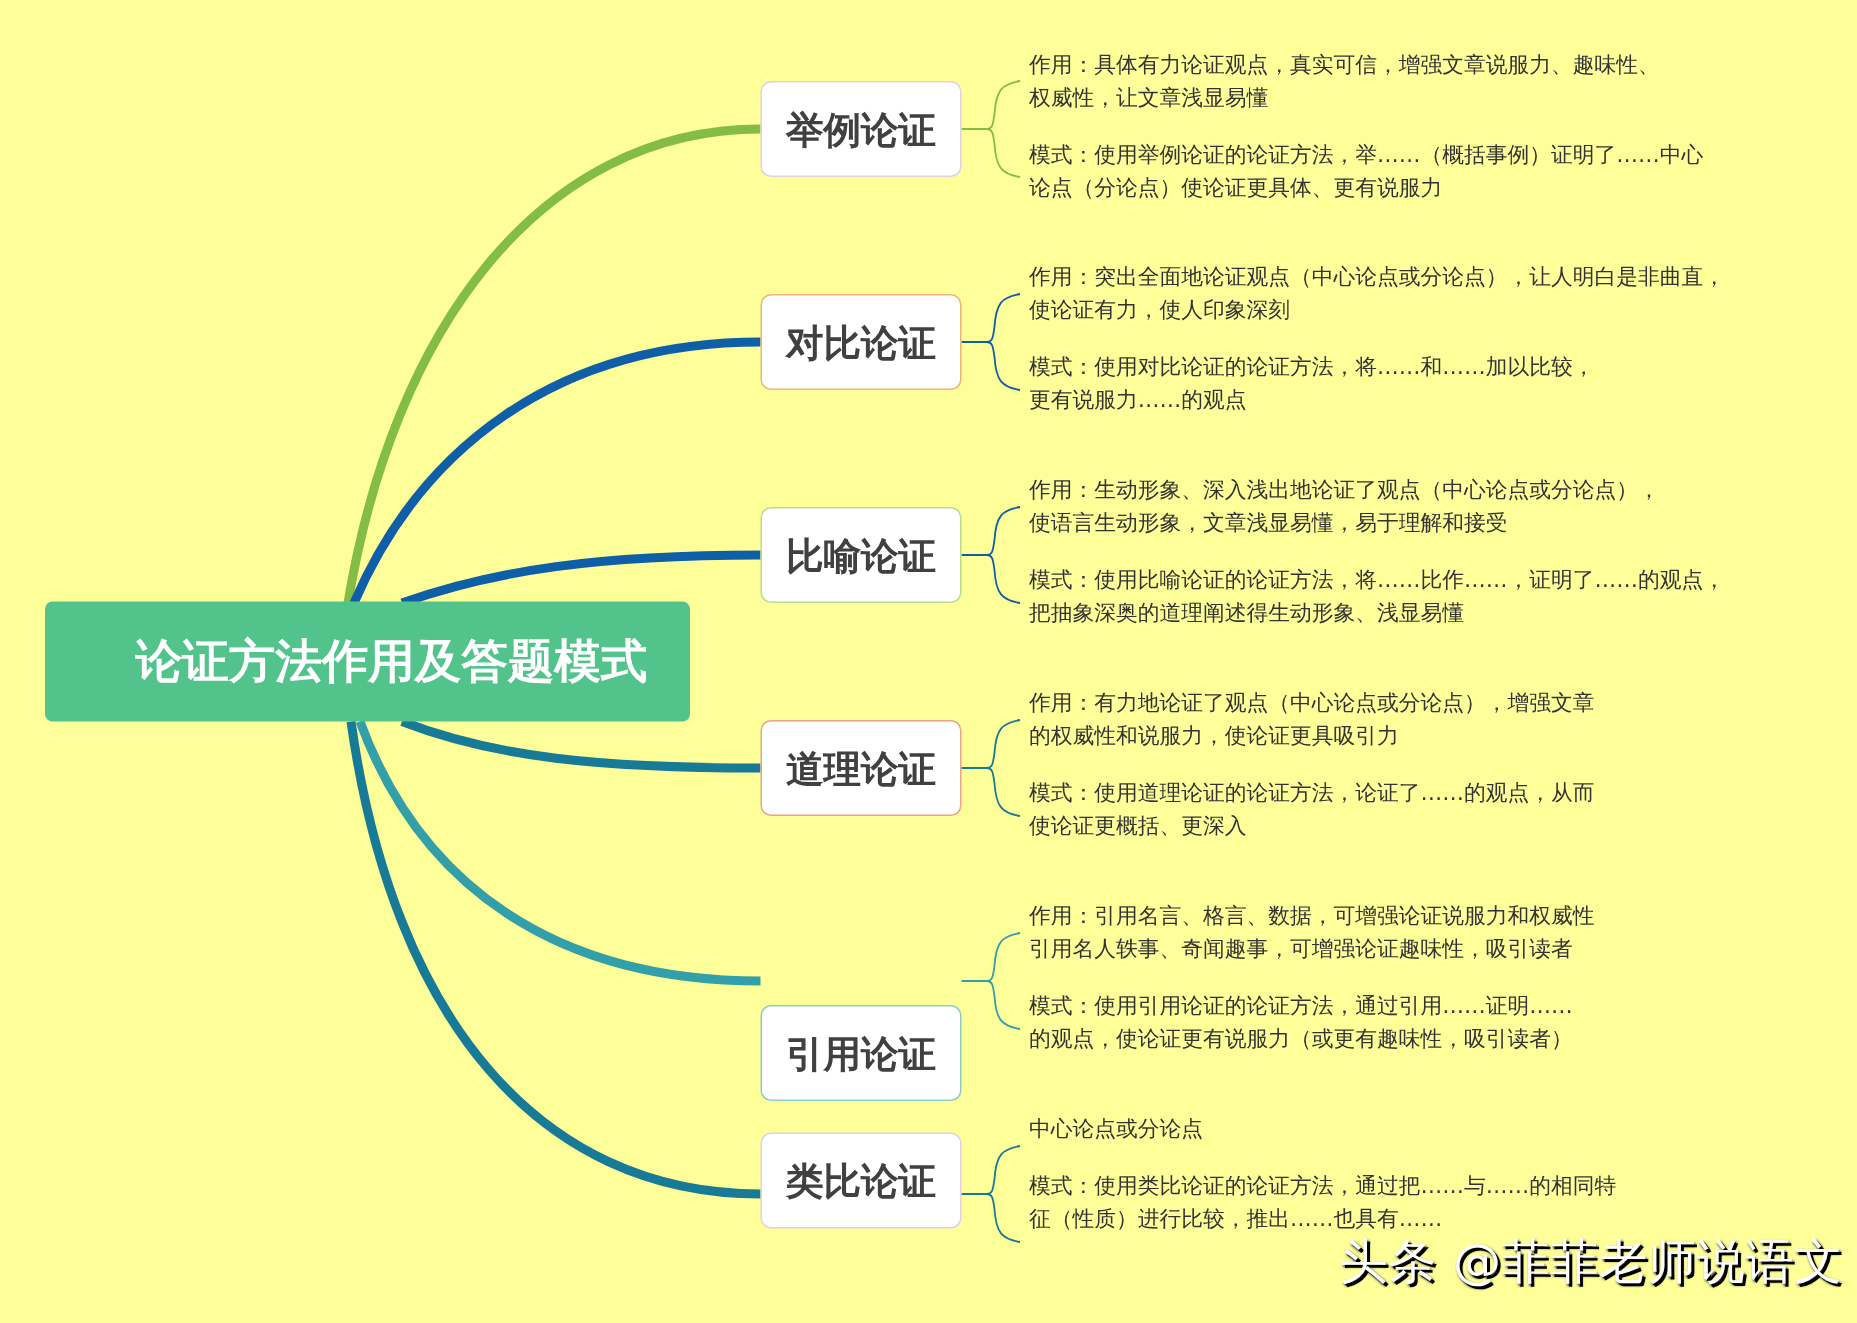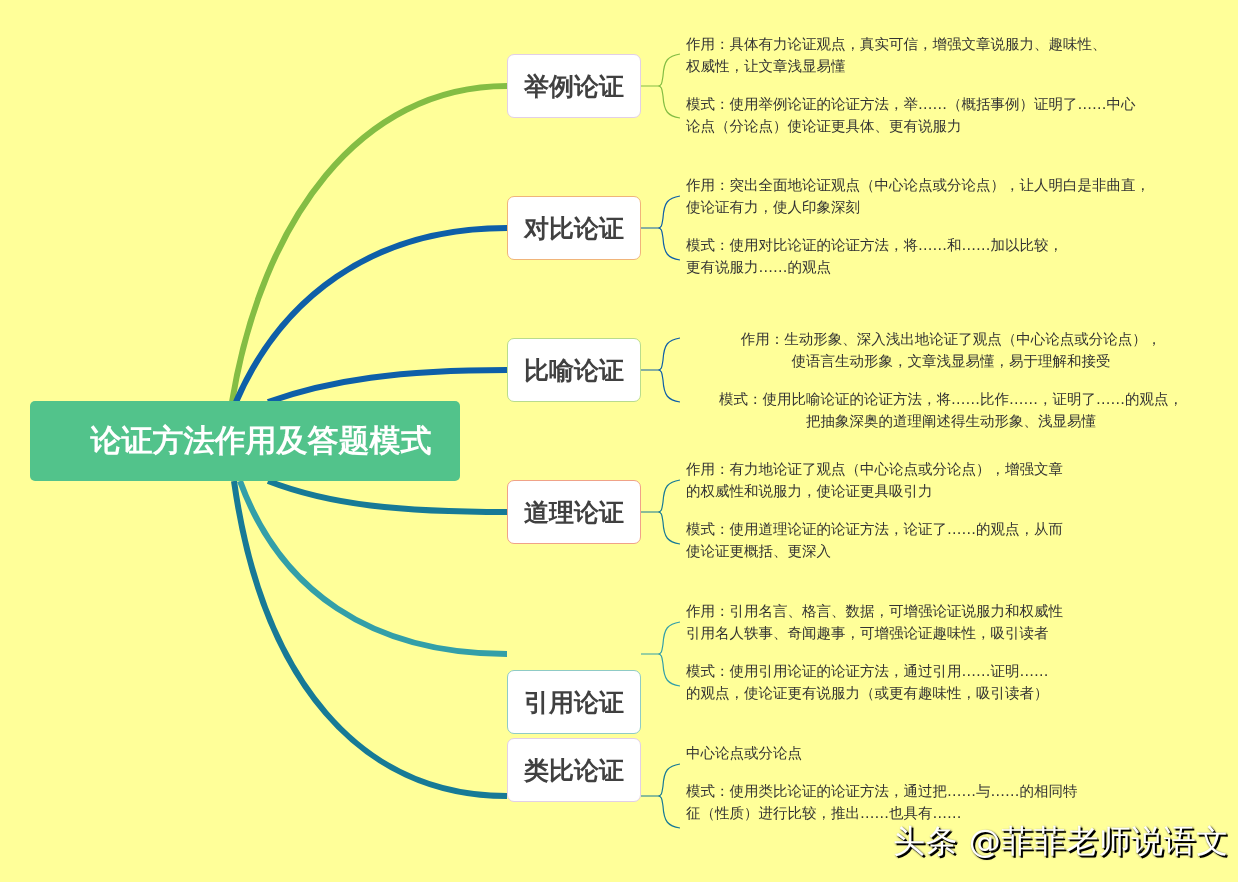--- a/index.html
+++ b/index.html
@@ -89,21 +89,21 @@
     </div>
     <div class="block">
       <div class="line">模式：使用对比论证的论证方法，将……和……加以比较，</div>
       <div class="line">更有说服力……的观点</div>
     </div>
   </div>
 
   <div class="branch" style="top:338px; border-color:#b9dc8c;">
     <span>比喻论证</span>
   </div>
-  <div class="detail" style="top:328px;text-align:center;">
+  <div class="detail" style="top:316px;">
     <div class="block">
       <div class="line">作用：生动形象、深入浅出地论证了观点（中心论点或分论点），</div>
       <div class="line">使语言生动形象，文章浅显易懂，易于理解和接受</div>
     </div>
     <div class="block">
       <div class="line">模式：使用比喻论证的论证方法，将……比作……，证明了……的观点，</div>
       <div class="line">把抽象深奥的道理阐述得生动形象、浅显易懂</div>
     </div>
   </div>
 
@@ -128,21 +128,21 @@
     <div class="block">
       <div class="line">作用：引用名言、格言、数据，可增强论证说服力和权威性</div>
       <div class="line">引用名人轶事、奇闻趣事，可增强论证趣味性，吸引读者</div>
     </div>
     <div class="block">
       <div class="line">模式：使用引用论证的论证方法，通过引用……证明……</div>
       <div class="line">的观点，使论证更有说服力（或更有趣味性，吸引读者）</div>
     </div>
   </div>
 
-  <div class="branch" style="top:738px; border-color:#e2cfe6;text-align:center;">
+  <div class="branch" style="top:755px; border-color:#e2cfe6;text-align:center;">
     <span>类比论证</span>
   </div>
   <div class="detail" style="top:742px;">
     <div class="block">
       <div class="line">中心论点或分论点</div>
     </div>
     <div class="block">
       <div class="line">模式：使用类比论证的论证方法，通过把……与……的相同特</div>
       <div class="line">征（性质）进行比较，推出……也具有……</div>
     </div>

